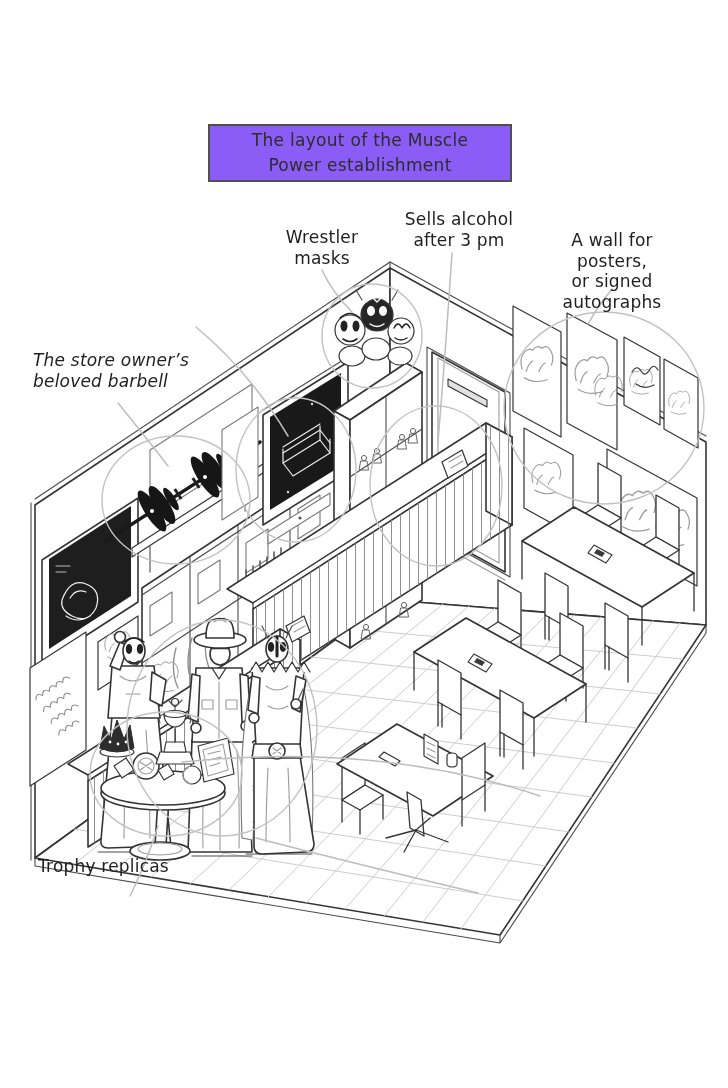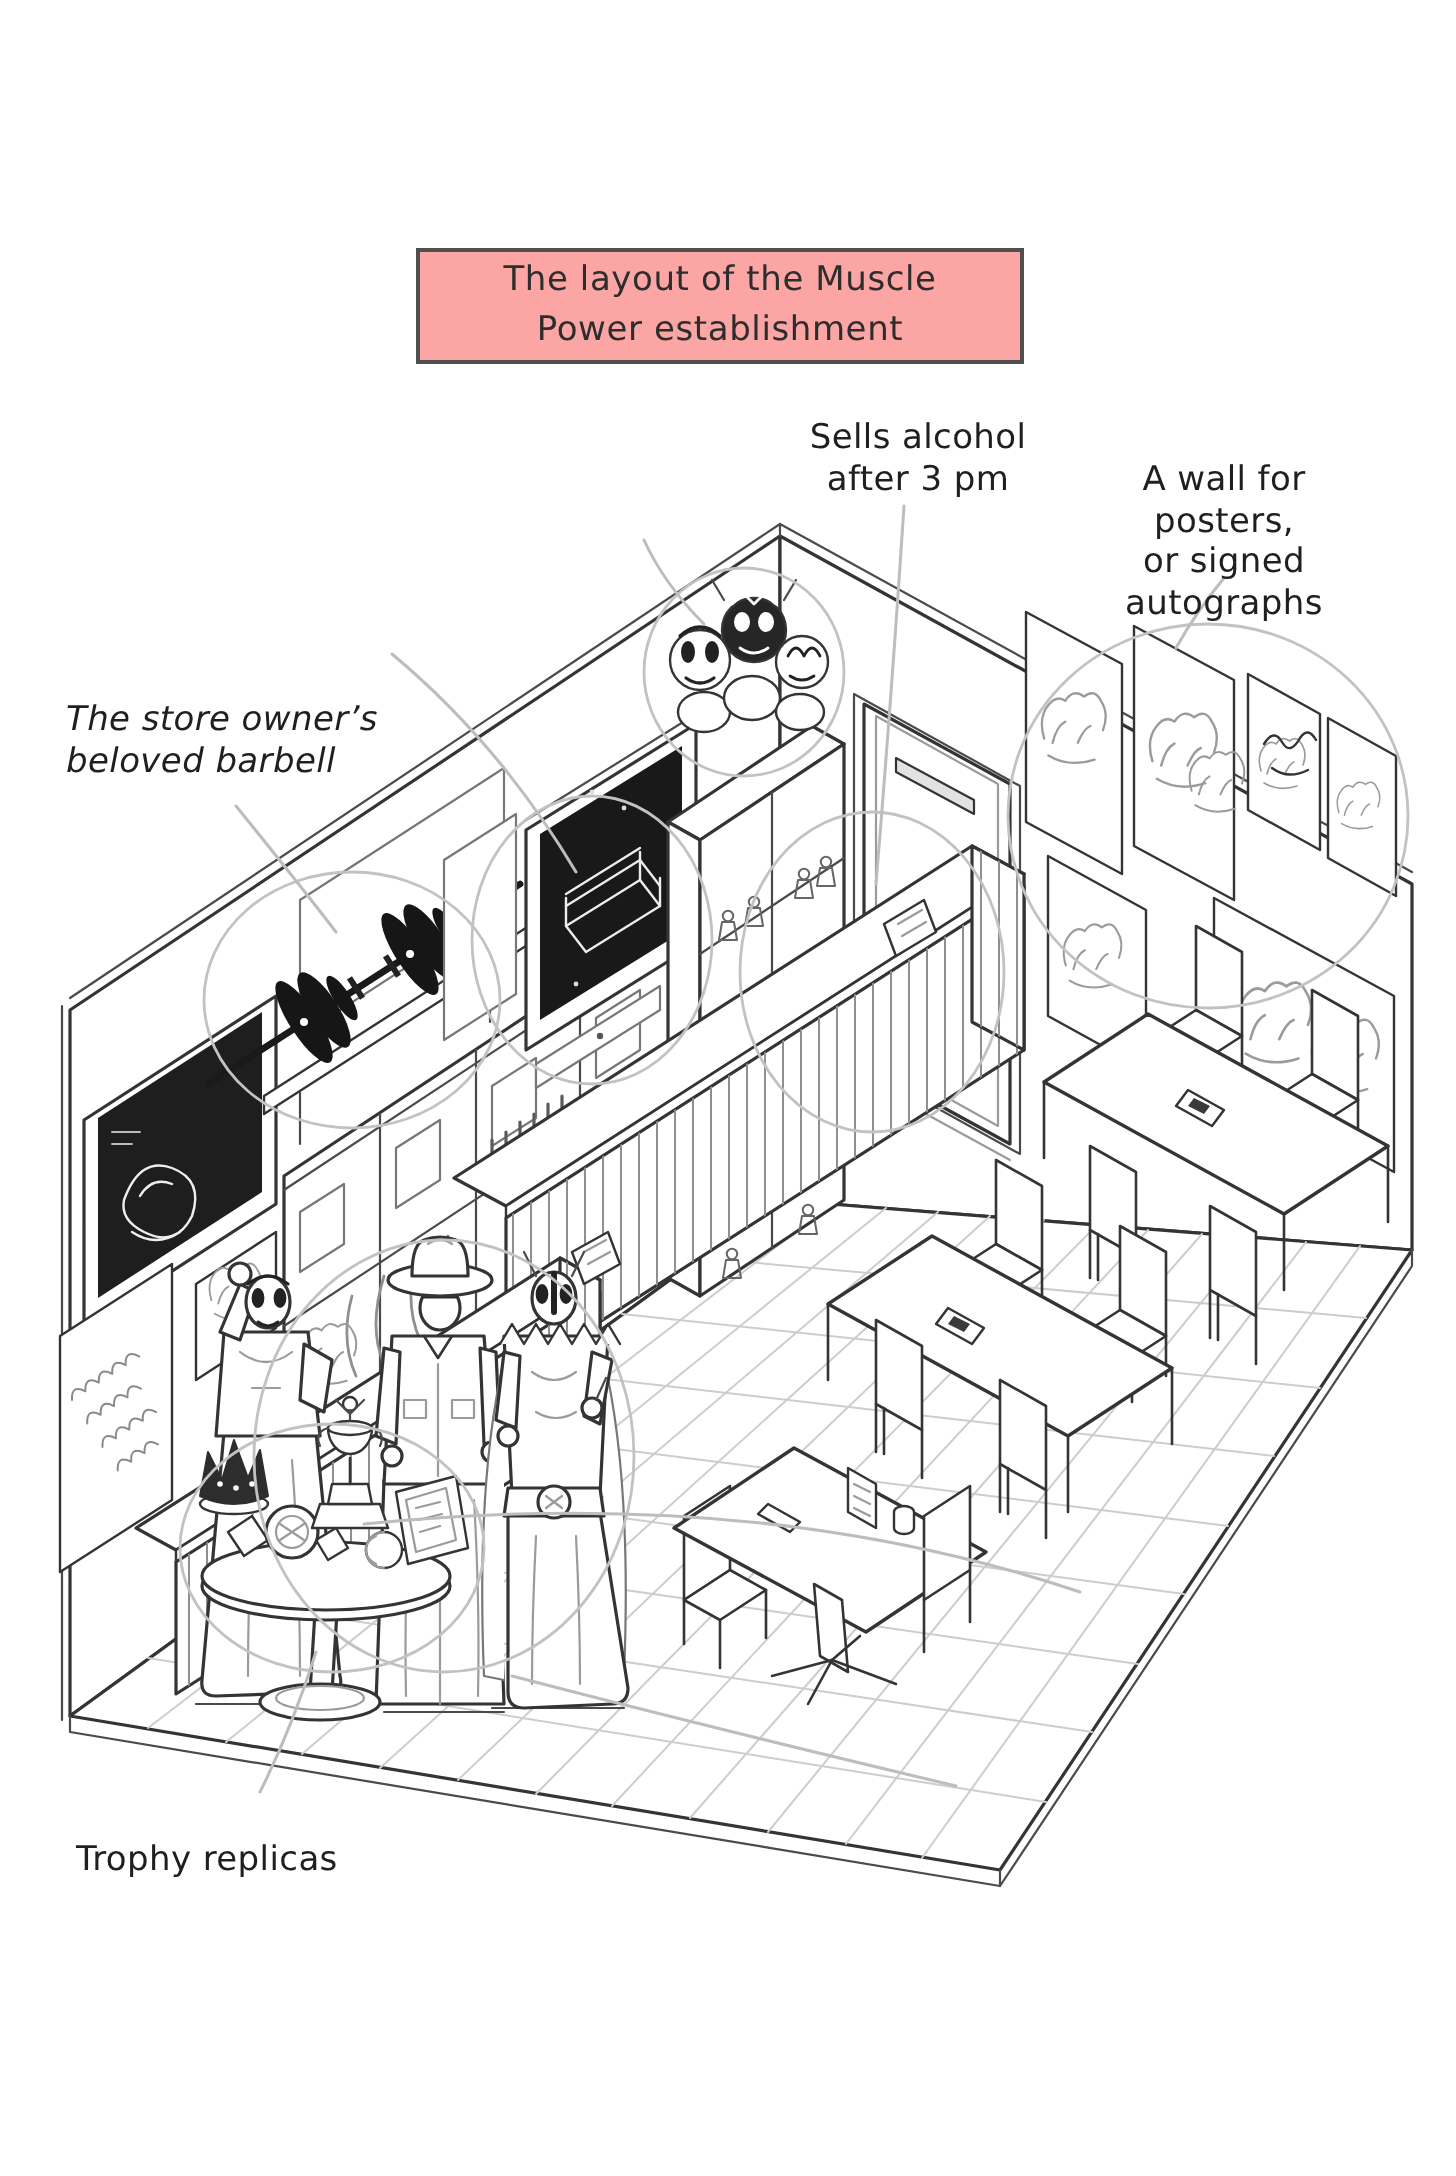--- a/index.html
+++ b/index.html
@@ -15,21 +15,21 @@
   .grid{stroke:#cdcdcd;stroke-width:1;fill:none}
   .ann{stroke:#c2c2c2;stroke-width:1.4;fill:none}
   .dark{fill:#1e1e1e;stroke:none}
   .cw{fill:#ffffff;stroke:#343434;stroke-width:1.3}
   .legs{stroke:#343434;stroke-width:1.3;fill:none}
   .tbl{fill:#ffffff;stroke:#343434;stroke-width:1.7}
   .lbl{position:absolute;font-size:17px;line-height:1.22;color:#1f1f1f;
        white-space:pre-line;letter-spacing:.2px;}
   .center{text-align:center;}
   #titlebox{position:absolute;left:208px;top:124px;width:300px;height:54px;
-       border:2px solid #4f4f4f;background:#fca5a5;display:flex;align-items:center;
+       border:2px solid #4f4f4f;background:#8b5cf6;display:flex;align-items:center;
        justify-content:center;text-align:center;font-size:17px;line-height:1.45;
        color:#2d2d2d;white-space:pre-line;letter-spacing:.3px;}
 </style>
 </head>
 <body>
 
 <div id="page">
 
 <svg id="scene" width="728" height="1088" viewBox="0 0 728 1088">
   <defs>
@@ -466,23 +466,25 @@
     <path d="M118,403 Q148,440 168,466"></path>
     <path d="M540,796 Q380,742 182,762"></path>
     <path d="M478,893 Q348,862 256,838"></path>
     <path d="M130,896 Q146,864 158,826"></path>
   </g>
 </svg>
 
 <div id="titlebox">The layout of the Muscle
 Power establishment</div>
 
+<div class="lbl center" style="left:269px;top:227px;width:106px;">Wrestler
+masks</div>
 <div class="lbl center" style="left:398px;top:209px;width:122px;">Sells alcohol
 after 3 pm</div>
 <div class="lbl center" style="left:556px;top:197px;width:112px;margin-top:33px;">A wall for
 posters,
 or signed
 autographs</div>
 <div class="lbl" style="left:33px;top:350px;font-style:italic;">The store owner’s
 beloved barbell</div>
-<div class="lbl" style="left:38px;top:920px;">Trophy replicas</div>
+<div class="lbl" style="left:38px;top:856px;">Trophy replicas</div>
 
 </div>
 
 </body></html>

